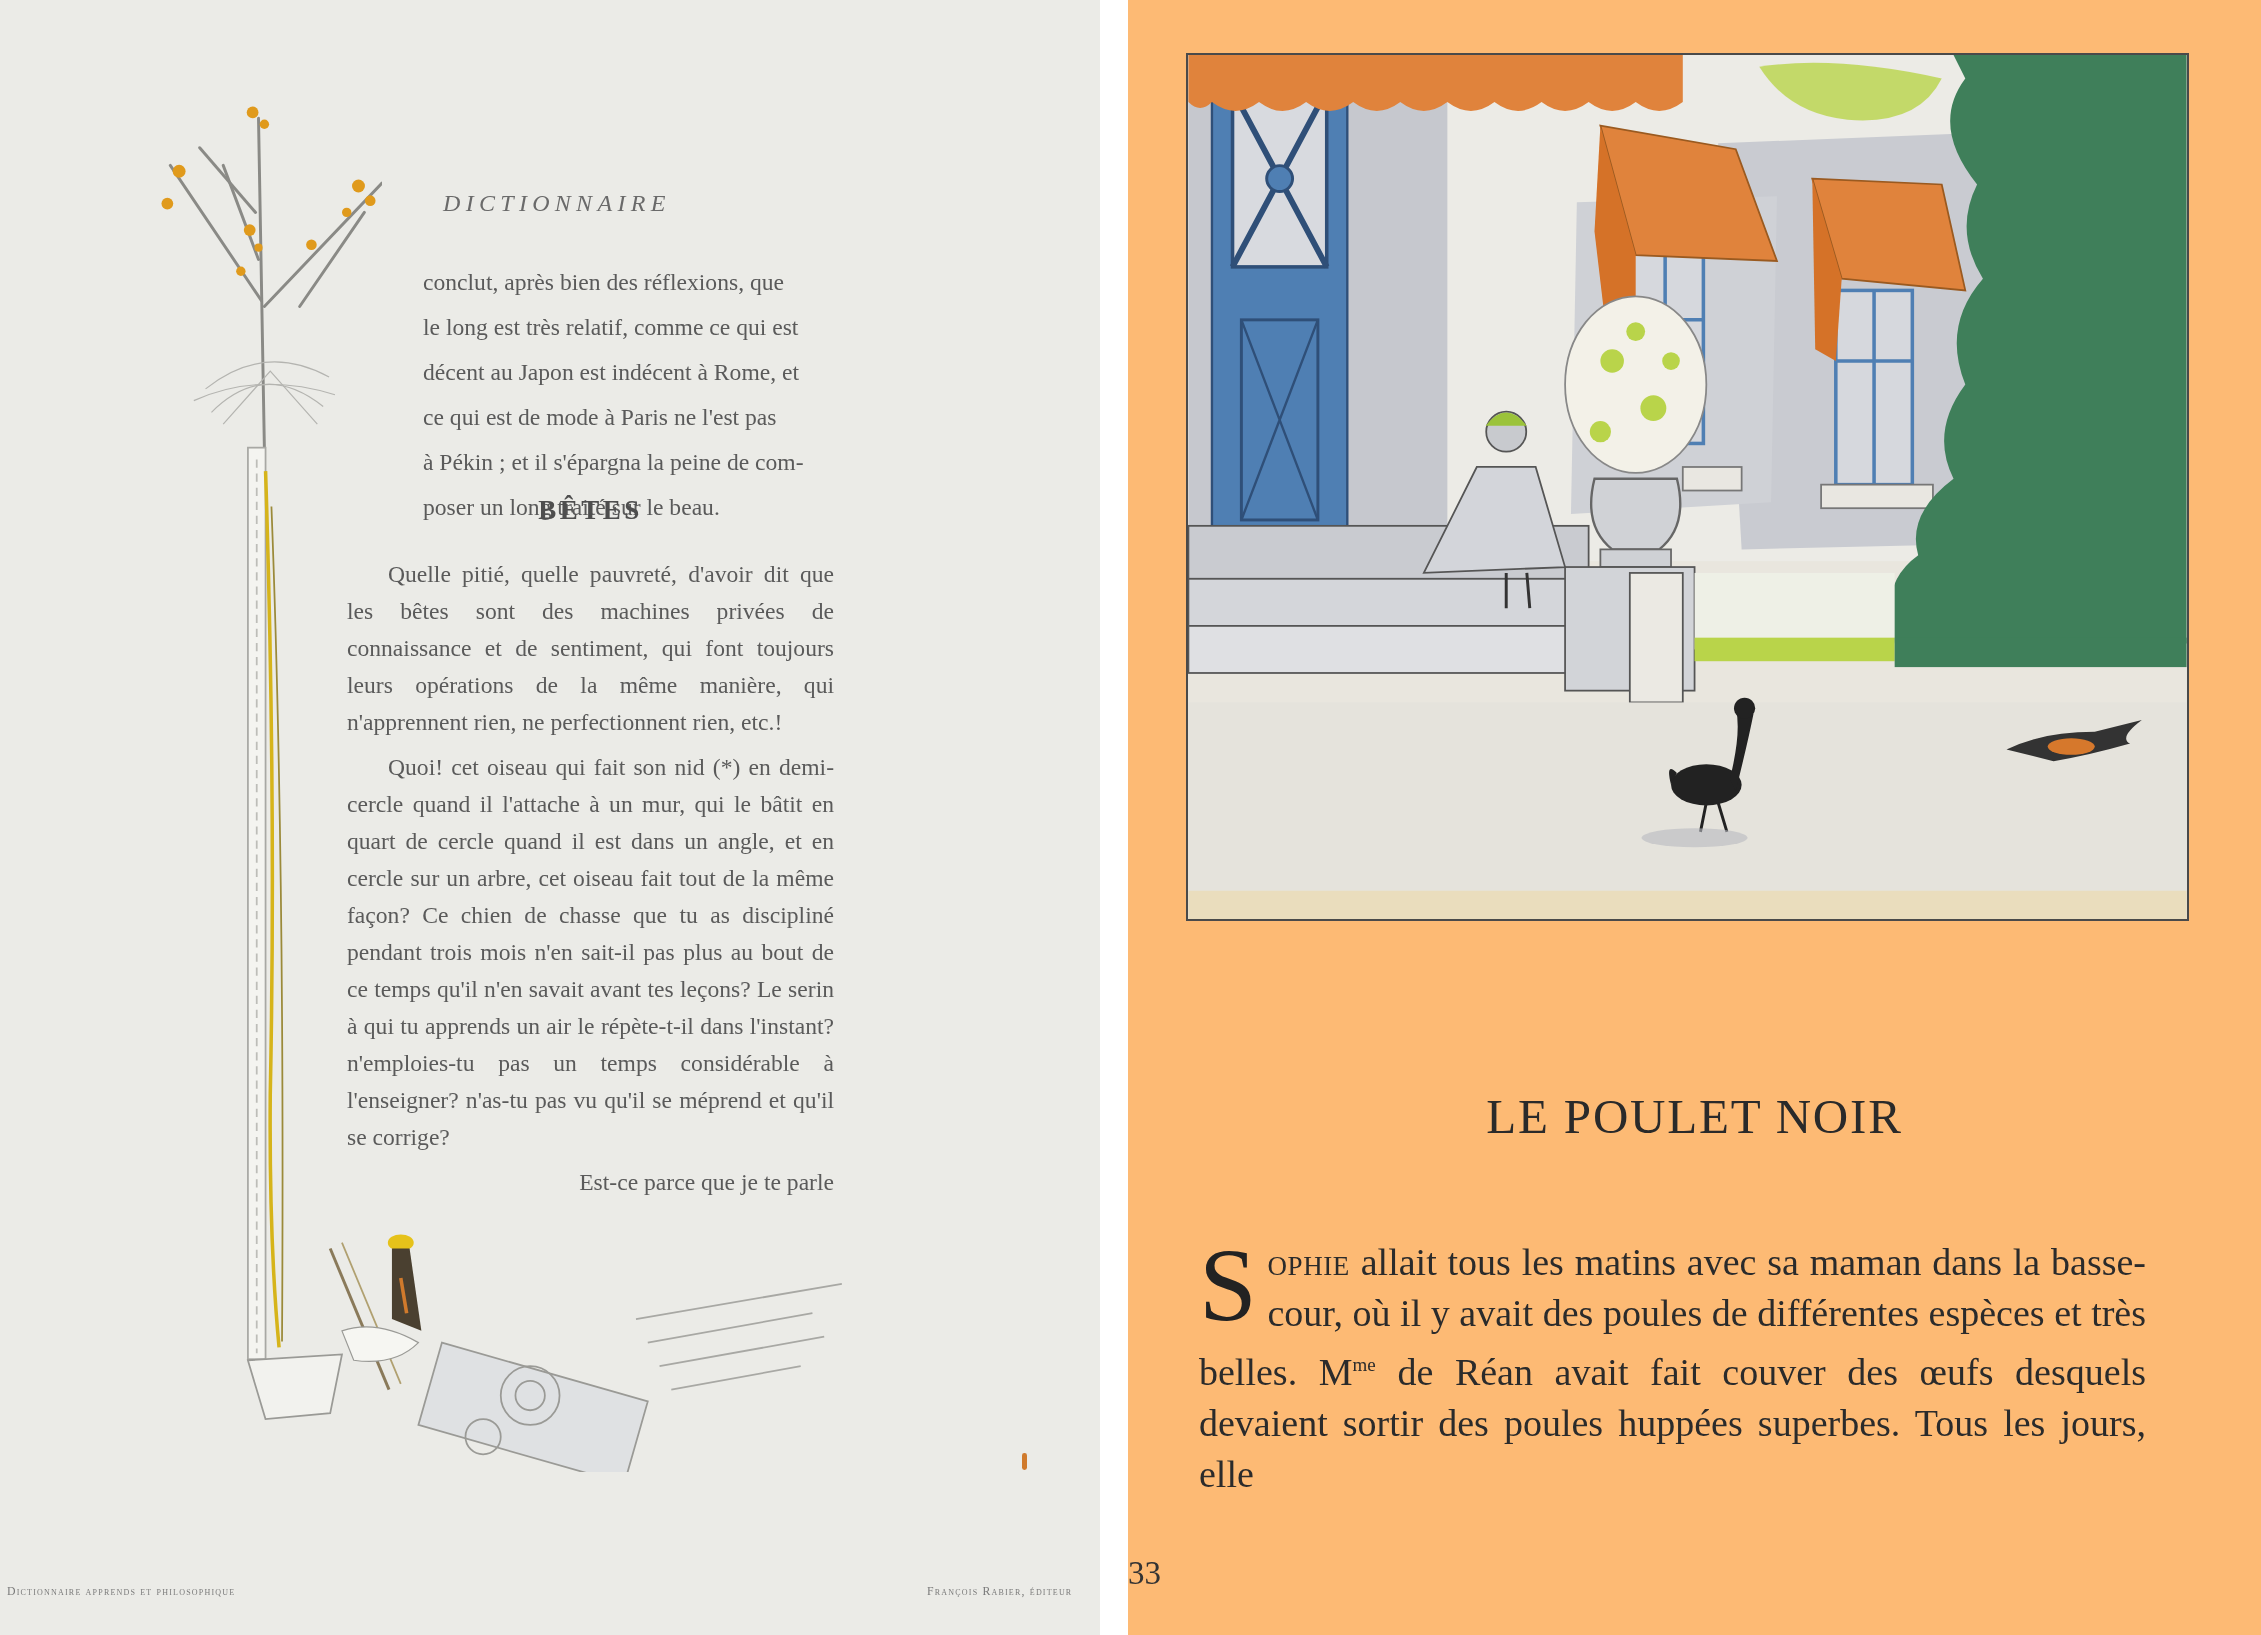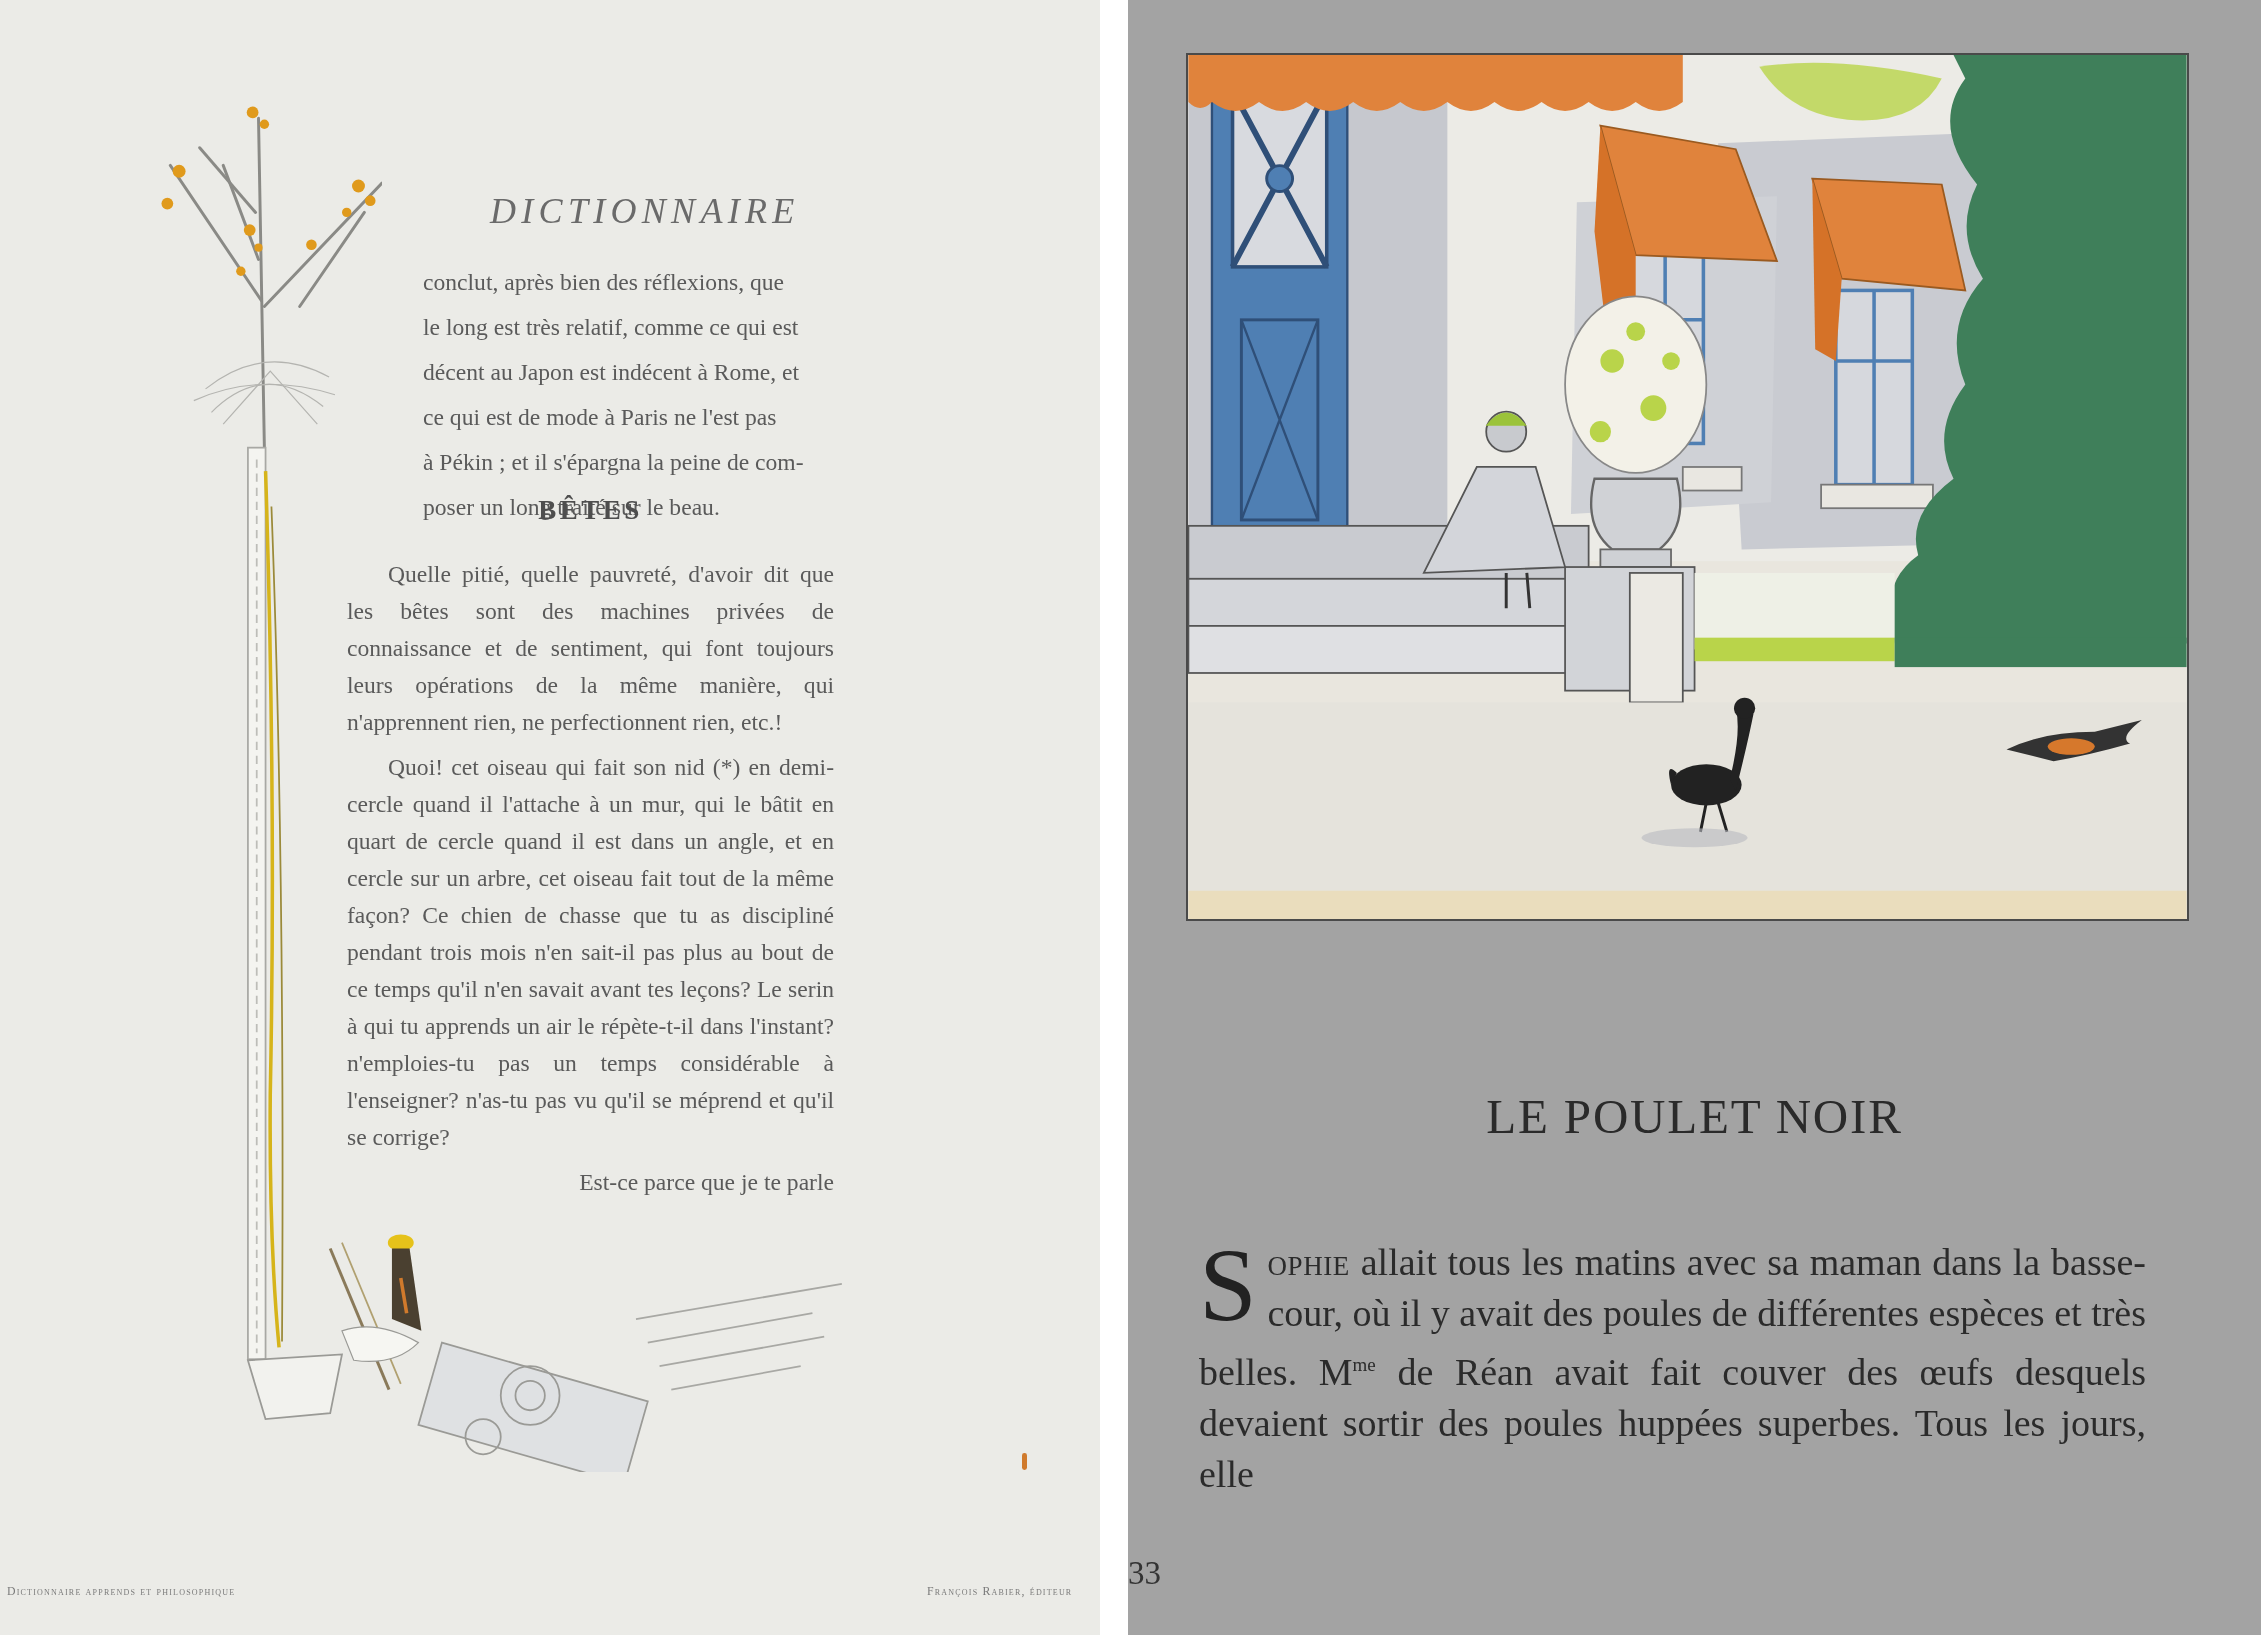--- a/index.html
+++ b/index.html
@@ -1,23 +1,23 @@
 <!DOCTYPE html>
 <html style="font-size:9.4px"><head>
 <meta charset="utf-8">
 <style>
   html,body{margin:0;padding:0;}
   body{width:2261px;height:1636px;position:relative;background:#ffffff;overflow:hidden;font-family:"Liberation Serif","DejaVu Serif",serif;}
   .page{position:absolute;top:0;height:1636px;}
   #left-page{left:0;width:1100px;background:#ebebe7;}
   #gutter{position:absolute;left:1100px;top:0;width:28px;height:1636px;background:#ffffff;}
-  #right-page{left:1128px;width:1133px;background:#a3a3a3;}
+  #right-page{left:1128px;width:1133px;background:#fdba74;}
 
   
-  .running-head{position:absolute;left:443px;top:190px;font-size:36px;letter-spacing:5.3px;font-style:italic;color:#6a6a6a;margin-left:47px;}
+  .running-head{position:absolute;left:443px;top:190px;font-size:24px;letter-spacing:5.3px;font-style:italic;color:#6a6a6a;}
   .body-col{position:absolute;left:339px;width:503px;color:#5a5a5a;font-size:23.6px;line-height:37px;text-align:justify;}
   .body-col p{margin:8px;}
   .body-col .indent{text-indent:41px;}
   #intro{top:256px;left:415px;width:427px;}
   .entry-title{position:absolute;left:0;width:100%;text-align:center;font-size:27px;letter-spacing:3.5px;font-weight:bold;color:#4e4e4e;}
   #entry-betes-title{top:495px;left:339px;width:503px;}
   #betes-body{top:548px;}
   .right-line{text-align:right;}
   .footer{position:absolute;top:1584px;font-size:11.8px;letter-spacing:1.2px;color:#7a7a7a;font-variant:small-caps;}
   #footer-left{left:7px;}

